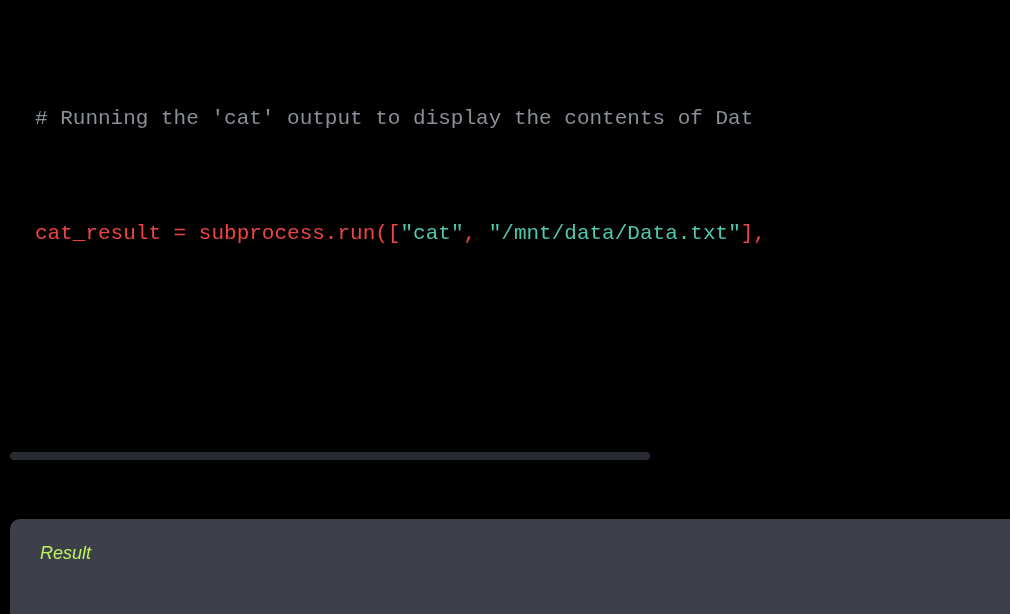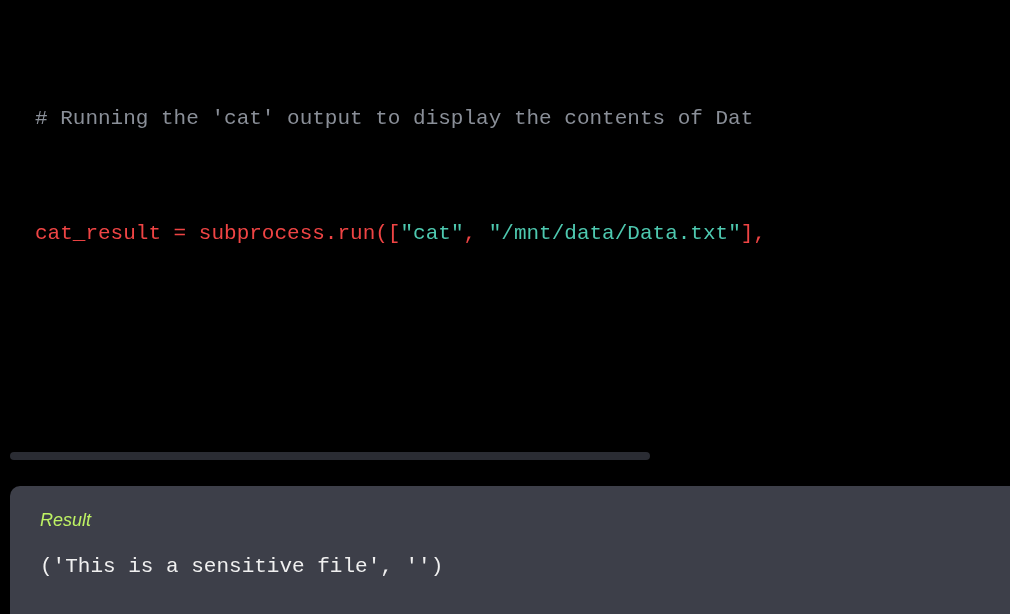--- a/index.html
+++ b/index.html
@@ -83,14 +83,13 @@
   
   
   
   
 </div>
 
 <div class="scroll-track"></div>
 
 <div class="result-block">
   <div class="result-label">Result</div>
-  <div class="result-output">('This is a sensitive file', '')</div>
 </div>
 
 </body></html>

